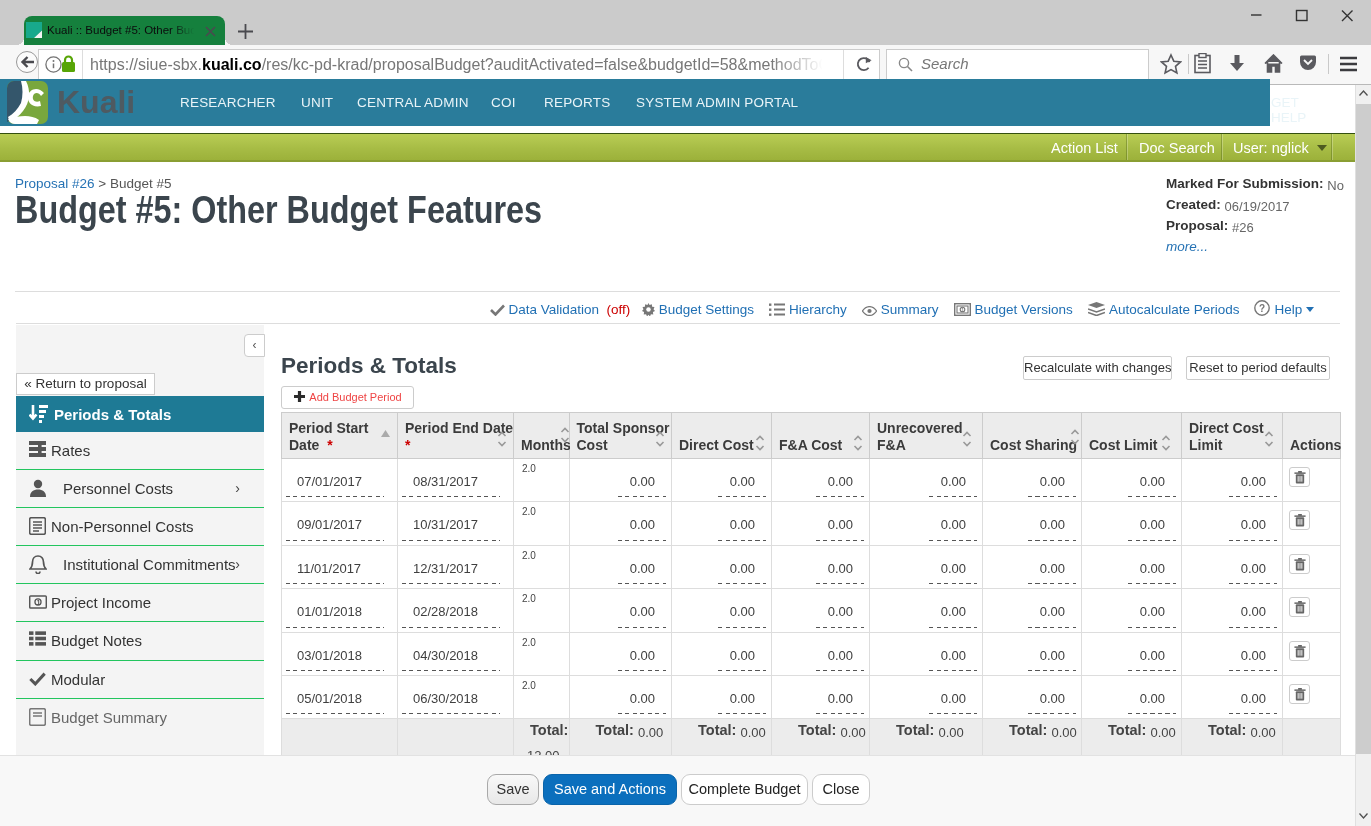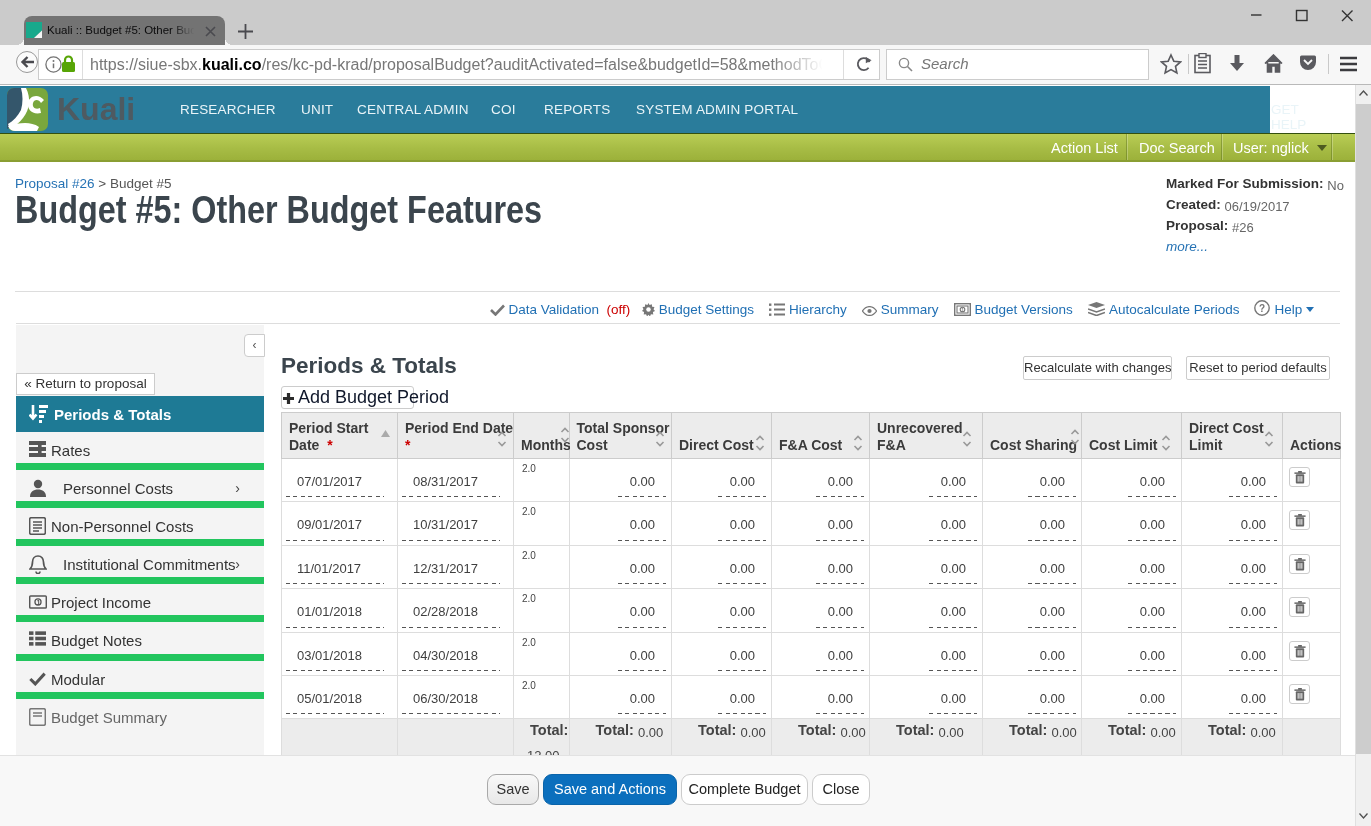--- a/index.html
+++ b/index.html
@@ -1,39 +1,39 @@
 <!DOCTYPE html>
 <html><head>
 <meta charset="utf-8">
 <style>
 * { margin:0; padding:0; box-sizing:border-box; }
 html,body { width:1371px; height:826px; overflow:hidden; }
 body { font-family:"Liberation Sans", sans-serif; background:#fff; position:relative; }
 
 
 #tabbar { position:absolute; left:0; top:0; width:1371px; height:45px; background:#cbcbcb; }
-#tab { position:absolute; left:24px; top:16px; width:201px; height:29px; background:#737373; border-radius:8px 8px 0 0; }
+#tab { position:absolute; left:24px; top:16px; width:201px; height:29px; background:#15803d; border-radius:8px 8px 0 0; }
 #tab:before { content:""; position:absolute; left:-8px; bottom:0; width:8px; height:8px; background:radial-gradient(circle at 0 0, transparent 8px, #f5f5f5 8px); }
 #tab:after { content:""; position:absolute; right:-8px; bottom:0; width:8px; height:8px; background:radial-gradient(circle at 8px 0, transparent 8px, #f5f5f5 8px); }
 #tabtitle { position:absolute; left:23px; top:8px; width:152px; font-size:11.5px; color:#0c0c0d; white-space:nowrap; overflow:hidden; -webkit-mask-image:linear-gradient(90deg,#000 82%,transparent 97%); }
 #tabclose { position:absolute; left:180px; top:9px; }
 #newtab { position:absolute; left:237px; top:23px; }
 #winbtns { position:absolute; right:0; top:0; height:45px; }
 
 
 #navbar { position:absolute; left:0; top:45px; width:1371px; height:40px; background:#f7f7f7; border-bottom:1px solid #b9b9b9; }
 #backbtn { position:absolute; left:16px; top:51px; width:22px; height:22px; background:#fbfbfb; border:1px solid #999; border-radius:50%; z-index:3; }
 #urlbox { position:absolute; left:38px; top:49px; width:842px; height:31px; background:#fff; border:1px solid #ccc; }
 #urltext { position:absolute; left:90px; top:56px; font-size:16px; color:#777; white-space:nowrap; width:740px; overflow:hidden; -webkit-mask-image:linear-gradient(90deg,#000 92%,transparent 99%); }
 #urltext b { color:#000; font-weight:bold; }
 #searchbox { position:absolute; left:886px; top:49px; width:263px; height:31px; background:#fff; border:1px solid #ccc; }
 #searchtext { position:absolute; left:921px; top:55px; font-size:15px; font-style:italic; color:#777; }
 
 
-#kheader { position:absolute; left:0; top:86px; width:1270px; height:47px; background:#2a7c9b; }
+#kheader { position:absolute; left:0; top:79px; width:1270px; height:47px; background:#2a7c9b; }
 #klogo { position:absolute; left:7px; top:2px; width:41px; height:43px; }
 #kword { position:absolute; left:57px; top:5px; font-size:32px; font-weight:bold; color:#4e5a61; letter-spacing:0px; }
 .kmenu { position:absolute; top:16px; font-size:13.5px; color:#e9f4f8; letter-spacing:0.2px; }
 #gethelp { position:absolute; left:1271px; top:16px; font-size:13.5px; color:#e9f4f8; }
 
 
 #greenbar { position:absolute; left:0; top:133px; width:1355px; height:29px; background:linear-gradient(180deg,#b9cd55 0%,#a7bc45 55%,#9cb13a 100%); border-top:1px solid #33500f; border-bottom:2px solid #8a9e33; }
 .gitem { position:absolute; top:6px; font-size:14.5px; color:#fff; }
 .gsep { position:absolute; top:0; width:1px; height:26px; background:rgba(70,90,20,.35); box-shadow:1px 0 0 rgba(255,255,255,.25); }
 
@@ -53,33 +53,33 @@
 #toolbar { position:absolute; right:57px; top:300px; height:20px; font-size:13.5px; white-space:nowrap; text-align:right; }
 #toolbar a { color:#2170b4; text-decoration:none; }
 .tbi { display:inline-block; vertical-align:-2px; margin-right:4px; }
 .toff { color:#cc0000; }
 
 
 #sidebar { position:absolute; left:16px; top:325px; width:248px; height:430px; background:#f4f4f4; }
 #collapsebtn { position:absolute; left:244px; top:334px; width:21px; height:23px; background:#fff; border:1px solid #ccc; border-radius:4px 0 0 4px; color:#555; font-size:12px; text-align:center; line-height:21px; }
 #returnbtn { position:absolute; left:16px; top:373px; width:139px; height:22px; background:#fff; border:1px solid #ccc; font-size:13.5px; color:#333; text-align:center; line-height:20px; }
 #menu { position:absolute; left:16px; top:396px; width:248px; }
-.mitem { position:relative; height:38.2px; border-bottom:7px solid #22c55e; font-size:15px; color:#333; }
+.mitem { position:relative; height:38.2px; border-bottom:1px solid #22c55e; font-size:15px; color:#333; }
 .mitem .mico { position:absolute; left:13px; top:9px; }
 .mitem .mtext { position:absolute; left:35px; top:10px; }
 .mitem .mchev { position:absolute; right:24px; top:10px; color:#444; font-size:14px; }
 .mitem.sel { background:#1e7a95; border-bottom:none; height:35.5px; }
 .mitem.sel .mtext { color:#fff; font-weight:bold; }
 
 
 h2 { position:absolute; left:281px; top:354px; font-size:22.5px; line-height:24px; font-weight:bold; color:#3b454d; }
 .topbtn { position:absolute; top:356px; height:24px; background:#fff; border:1px solid #ccc; border-radius:2px; font-size:13px; color:#333; text-align:center; line-height:22px; white-space:nowrap; }
 #recalc { left:1023px; width:149px; }
 #resetb { left:1186px; width:144px; }
-#addbtn { position:absolute; left:281px; top:386px; width:133px; height:23px; background:#fff; border:1px solid #ccc; border-radius:3px; font-size:18px; color:#0f172a; line-height:21px; text-align:center; white-space:nowrap; }
+#addbtn { position:absolute; left:281px; top:386px; width:133px; height:23px; background:#fff; border:1px solid #ccc; border-radius:3px; font-size:11px; color:#ef4444; line-height:21px; text-align:center; white-space:nowrap; }
 
 
 #ptable { position:absolute; left:281px; top:412px; width:1059px; border-collapse:collapse; table-layout:fixed; background:#fff; }
 #ptable th { background:#ececec; border:1px solid #ccc; font-size:14px; font-weight:bold; color:#3b3b3b; text-align:left; vertical-align:bottom; padding:2px 4px 4px 7px; line-height:17px; position:relative; height:46px; white-space:nowrap; }
 #ptable td { border:1px solid #ddd; font-size:14.5px; color:#444; padding:0; height:43.4px; position:relative; }
 #ptable .trow td { border-top:1px solid #ddd; }
 .sort { position:absolute; }
 .req { color:#c00; }
 .dval { position:absolute; top:15px; left:15px; font-size:13px; color:#3f3f3f; }
 .ddash { position:absolute; bottom:4px; left:4px; right:13px; height:1px; background:repeating-linear-gradient(90deg,#555 0,#555 4px,transparent 4px,transparent 7.5px); }

